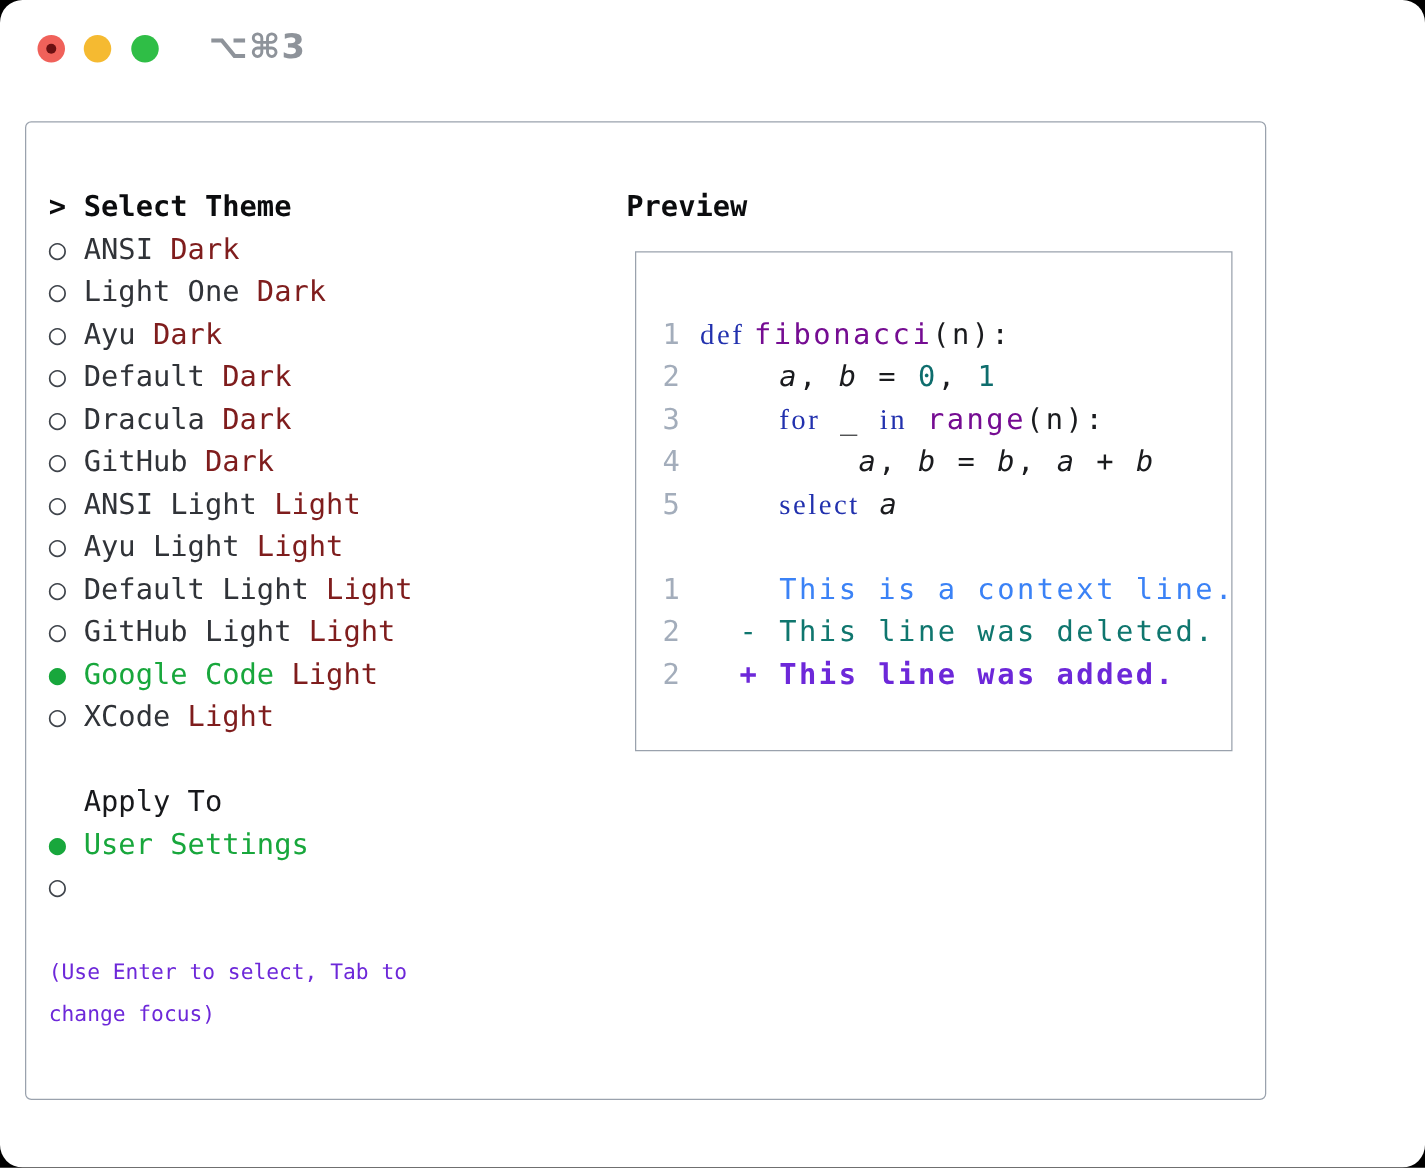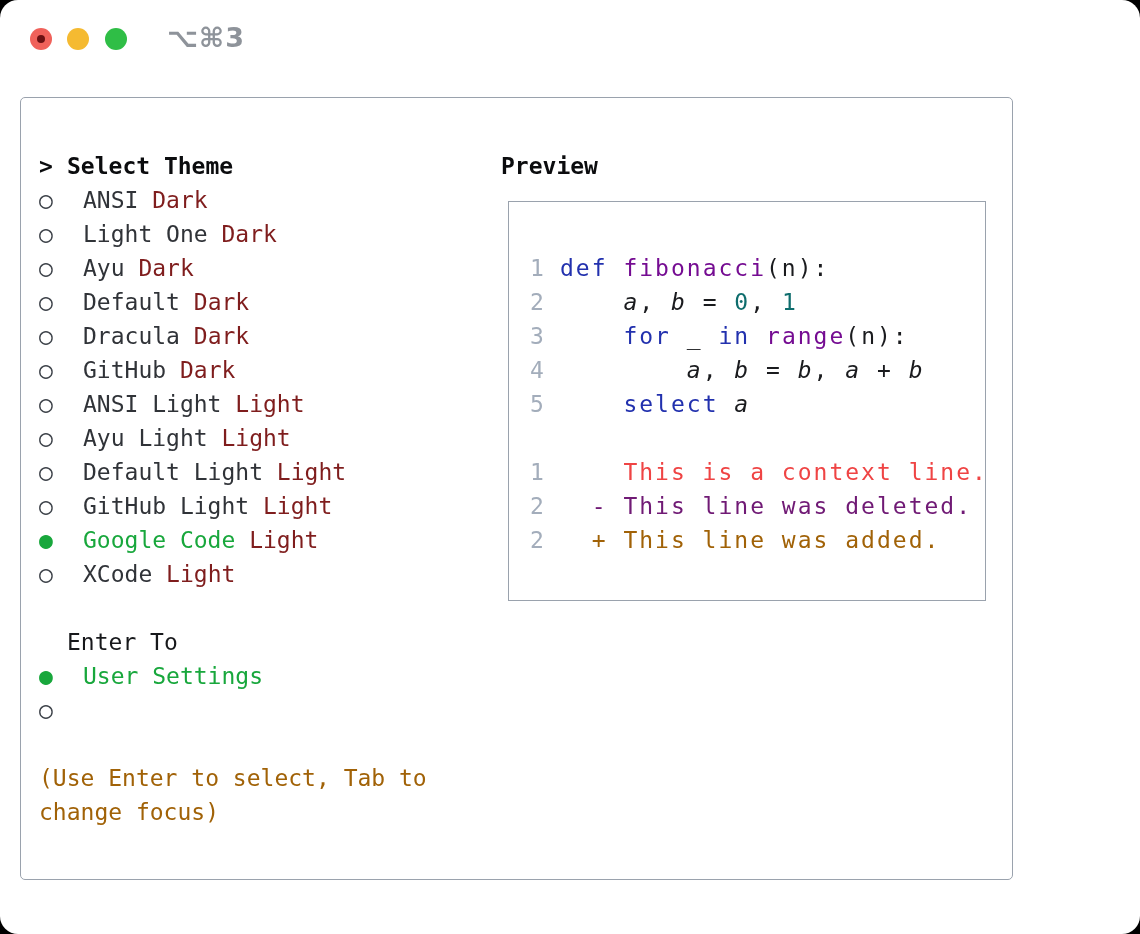--- a/index.html
+++ b/index.html
@@ -23,44 +23,44 @@
   
   .panel{
     position:absolute;left:20px;top:97px;width:993px;height:783px;
     border:1.5px solid #9aa2ad;border-radius:5px;box-sizing:border-box;background:#fff;
   }
   .row{height:34px;display:flex;align-items:center;font-size:23px;white-space:pre;}
   .col-left{position:absolute;left:18px;top:51px;}
   .marker{display:inline-block;width:28px;flex:0 0 28px;color:#3f444b;}
   .prompt{color:#0b0c0e;font-weight:bold;}
   .hdr{font-weight:bold;color:#0b0c0e;}
-  .item-name{color:#303338;margin-left:16px;}
+  .item-name{color:#303338;}
   .item-variant{color:#7f1d1d;}
   .row.selected .marker,.row.selected .item-name{color:#18a73c;}
   .apply-title-label{color:#17181b;}
-  .help{margin-top:0;color:#a16207;font-size:23px;}
+  .help{margin-top:0;color:#6d28d9;font-size:17px;}
   .help div{height:34px;display:flex;align-items:center;white-space:pre;}
   
   .preview-label{position:absolute;left:480px;top:51px;}
   .preview-box{
     position:absolute;left:487px;top:103px;width:478px;height:400px;
     border:1.5px solid #9aa2ad;box-sizing:border-box;background:#fff;
   }
   .code{position:absolute;left:21px;top:49px;}
   .cline{height:34px;display:flex;align-items:center;font-size:23px;letter-spacing:2px;}
   .lnum{display:inline-block;width:30px;flex:0 0 30px;color:#a3adbb;}
   .lcontent{white-space:pre;}
-  .tk-kw{color:#2231ae;}
+  .tk-kw{color:#2231ae;font-family:Liberation Serif, serif;}
   .tk-fn{color:#750c92;}
   .tk-lit{color:#0e6d6d;}
   .tk-pl{color:#1a1b1e;}
   .tk-var{color:#1a1b1e;font-style:italic;}
-  .tk-ctx{color:#ef4444;text-align:center;}
-  .tk-del{color:#701a75;}
-  .tk-add{color:#a16207;}
+  .tk-ctx{color:#3b82f6;text-align:center;}
+  .tk-del{color:#0f766e;}
+  .tk-add{color:#6d28d9;font-weight:bold;}
 </style>
 </head>
 <body>
 
 <div class="window">
 
   <div class="titlebar">
     <div class="tl-dot tl-close">
       <div class="tl-close-inner"></div>
     </div>
@@ -87,21 +87,21 @@
           <div class="row"><span class="marker">○</span><span class="item-name">Ayu Light</span><span class="item-variant"> Light</span></div>
           <div class="row"><span class="marker">○</span><span class="item-name">Default Light</span><span class="item-variant"> Light</span></div>
           <div class="row"><span class="marker">○</span><span class="item-name">GitHub Light</span><span class="item-variant"> Light</span></div>
           <div class="row selected"><span class="marker">●</span><span class="item-name">Google Code</span><span class="item-variant"> Light</span></div>
           <div class="row"><span class="marker">○</span><span class="item-name">XCode</span><span class="item-variant"> Light</span></div>
         </div>
 
       <div class="row"></div>
 
       <div class="row">
-        <span class="marker"></span><span class="apply-title-label">Enter To</span>
+        <span class="marker"></span><span class="apply-title-label">Apply To</span>
       </div>
 
       <div id="apply-list">
           <div class="row selected"><span class="marker">●</span><span class="item-name">User Settings</span></div>
           <div class="row"><span class="marker">○</span></div>
         </div>
 
       <div class="row"></div>
 
       <div class="help">

